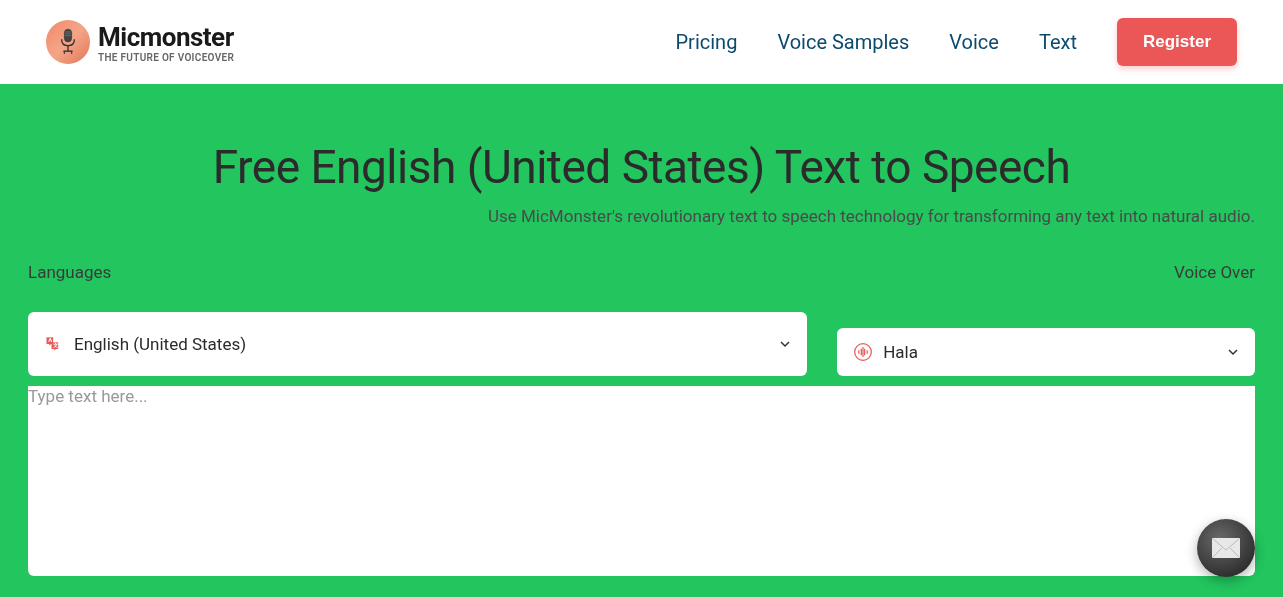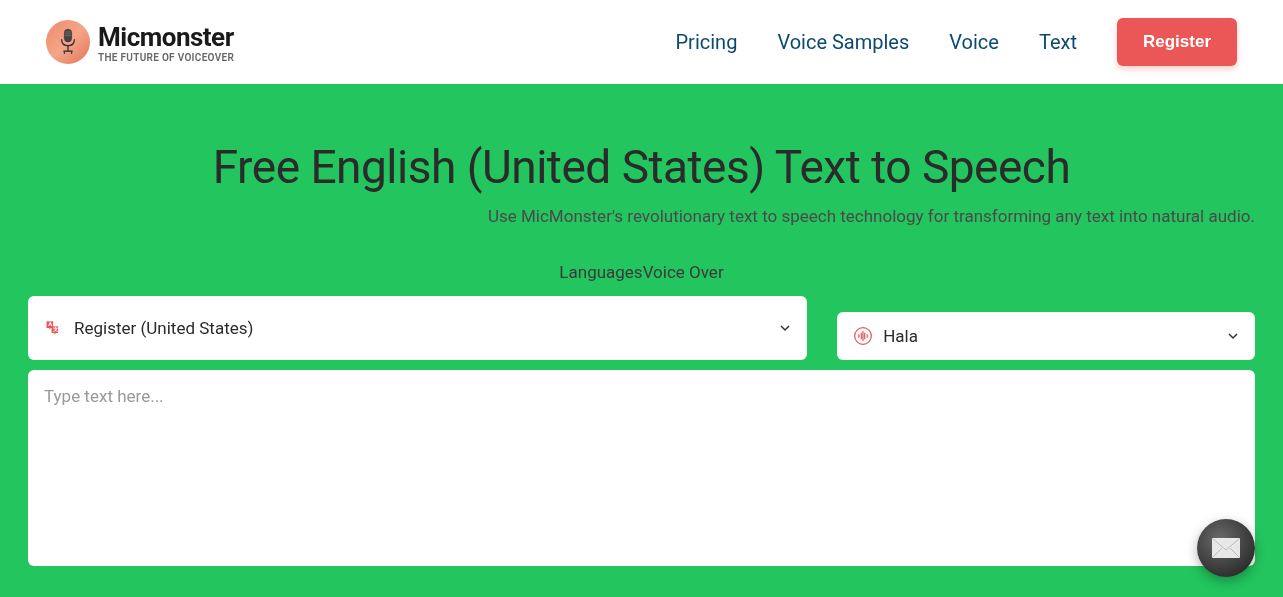--- a/index.html
+++ b/index.html
@@ -89,22 +89,22 @@
       letter-spacing: -0.5px;
     }
     .page-subtitle {
       font-size: 17px;
       color: #4a4a4a;
       text-align: right;
       margin-bottom: 36px;
     }
     .labels-row {
       display: flex;
-      justify-content: center;
-      margin-bottom: 14px;
+      justify-content: space-between;
+      margin-bottom: 30px;
     }
     .label {
       font-size: 17px;
       color: #3a3a3a;
     }
     .selectors-row {
       display: flex;
       gap: 30px;
       margin-bottom: 10px;
     }
@@ -136,21 +136,20 @@
       flex: 1;
     }
     .chevron {
       width: 12px;
       height: 12px;
       flex-shrink: 0;
     }
     .textarea-box {
       background: #fff;
       border-radius: 6px;
-      padding: 16px;
       min-height: 190px;
     }
     .textarea {
       width: 100%;
       border: none;
       outline: none;
       font-size: 17px;
       color: #333;
       resize: none;
       min-height: 160px;
@@ -222,21 +221,21 @@
   <div class="selectors-row">
     <div class="select-box">
       <svg class="select-icon" viewBox="0 0 24 24">
         <path fill="#eb5757" d="M3 4 L11 4 L11 12 L3 12 Z"></path>
         <path fill="#eb5757" d="M9 10 L17 10 L17 18 L9 18 Z"></path>
         <text x="5" y="10" font-size="7" fill="#fff" font-weight="bold">A</text>
         <text x="11" y="16" font-size="6" fill="#fff" font-weight="bold">文</text>
         <path fill="#eb5757" d="M6 12 L8 12 L7 14 Z"></path>
         <path fill="#eb5757" d="M12 18 L14 18 L13 20 Z"></path>
       </svg>
-      <span class="select-text">Register (United States)</span>
+      <span class="select-text">English (United States)</span>
       <svg class="chevron" viewBox="0 0 12 12">
         <path d="M2 4 L6 8 L10 4" fill="none" stroke="#333" stroke-width="1.5"></path>
       </svg>
     </div>
     <div class="select-box">
       <svg class="select-icon" viewBox="0 0 24 24">
         <circle cx="12" cy="12" r="10" fill="none" stroke="#eb5757" stroke-width="1.5"></circle>
         <line x1="7" y1="10" x2="7" y2="14" stroke="#eb5757" stroke-width="1.5"></line>
         <line x1="10" y1="8" x2="10" y2="16" stroke="#eb5757" stroke-width="1.5"></line>
         <line x1="12" y1="6" x2="12" y2="18" stroke="#eb5757" stroke-width="1.5"></line>

